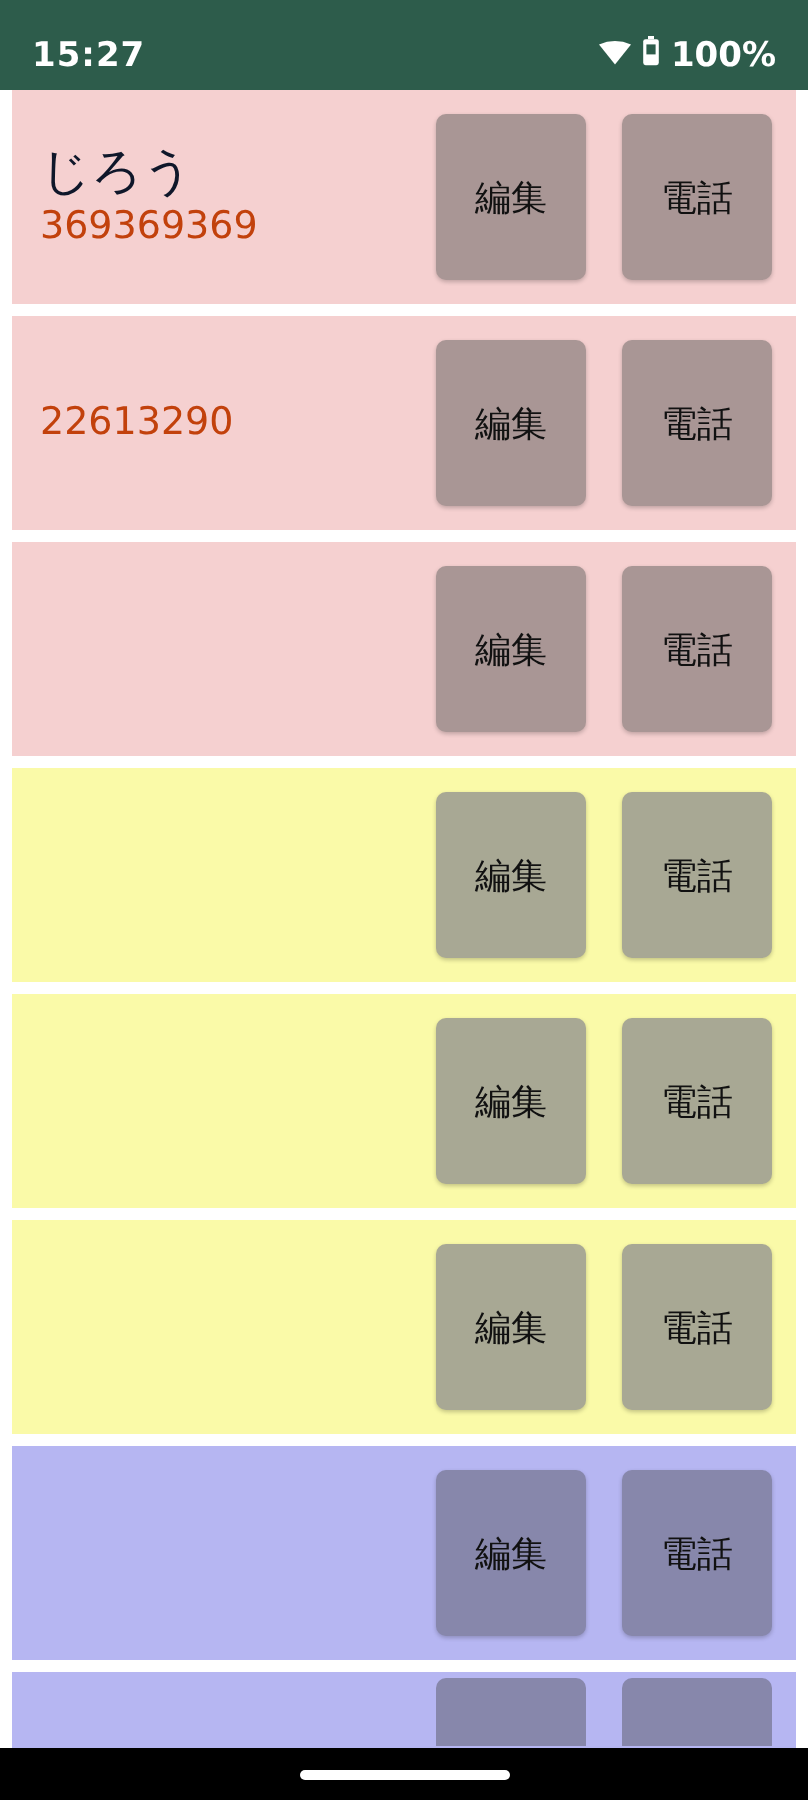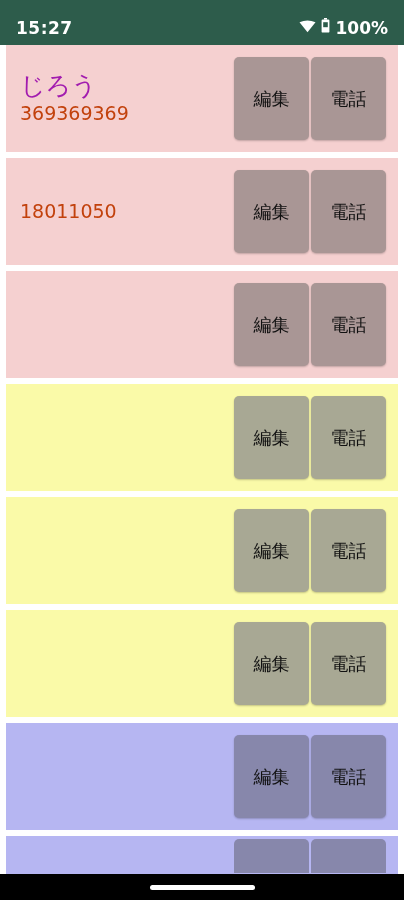--- a/index.html
+++ b/index.html
@@ -43,23 +43,23 @@
   }
   .row {
     position:relative;
     margin:0 6px 6px 6px;
     height:107px;
     display:flex; align-items:center;
     padding-left:14px; padding-right:12px;
   }
   .row.partial { height:40px; margin-bottom:0; }
   .row-text { display:flex; flex-direction:column; justify-content:center; flex:1; gap:2px; }
-  .row-name  { font-size:25px; color:#a21caf; line-height:1.15; }
+  .row-name  { font-size:25px; color:#0f172a; line-height:1.15; }
   .row-phone { font-size:19px; color:#c2410c; line-height:1.15; }
-  .row-actions { display:flex; gap:2px; }
+  .row-actions { display:flex; gap:18px; }
   .act-btn {
     width:75px; height:83px;
     border-radius:5px;
     border:none;
     display:flex; align-items:center; justify-content:center;
     font-size:18px; color:#111111;
     font-family:"DejaVu Sans","Liberation Sans",sans-serif;
     cursor:pointer;
     box-shadow:0 1px 2px rgba(0,0,0,0.22);
   }
@@ -120,21 +120,21 @@
           <button class="act-btn">
             <span>編集</span>
           </button>
           <button class="act-btn">
             <span>電話</span>
           </button>
         </div>
       </div>
       <div class="row g-pink">
         <div class="row-text">
-          <div class="row-phone">18011050</div>
+          <div class="row-phone">22613290</div>
         </div>
         <div class="row-actions">
           <button class="act-btn">
             <span>編集</span>
           </button>
           <button class="act-btn">
             <span>電話</span>
           </button>
         </div>
       </div>

